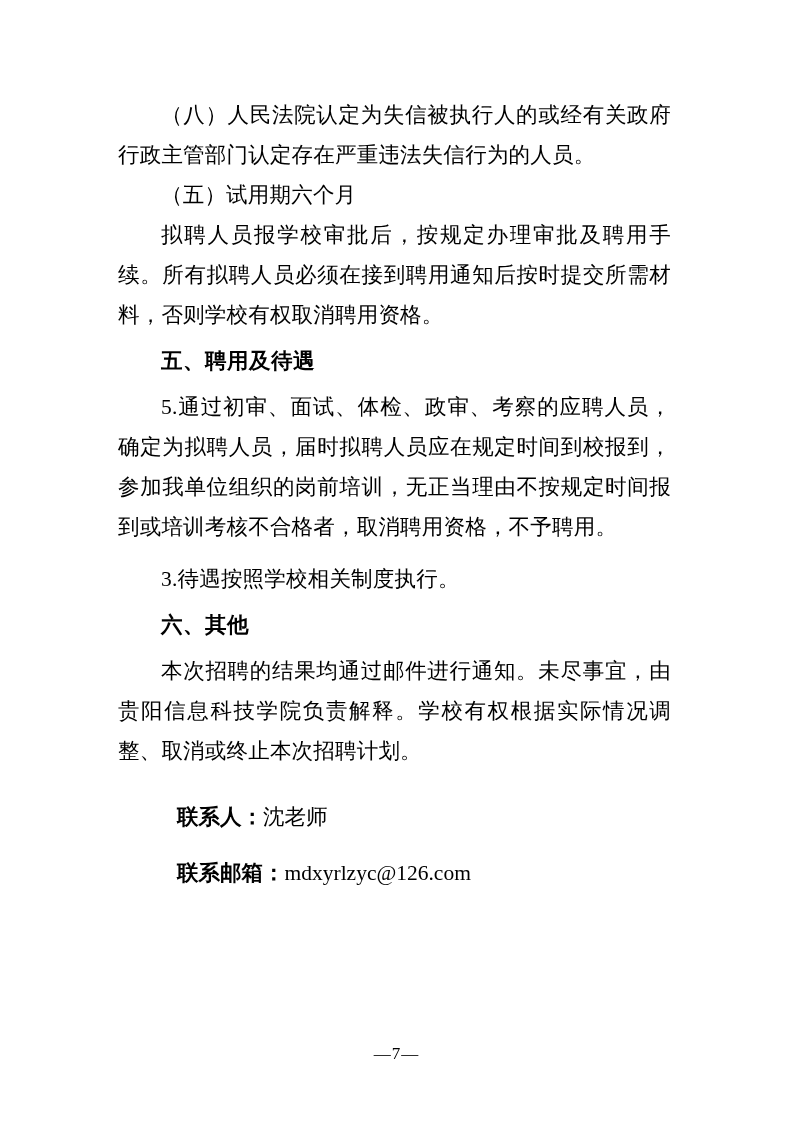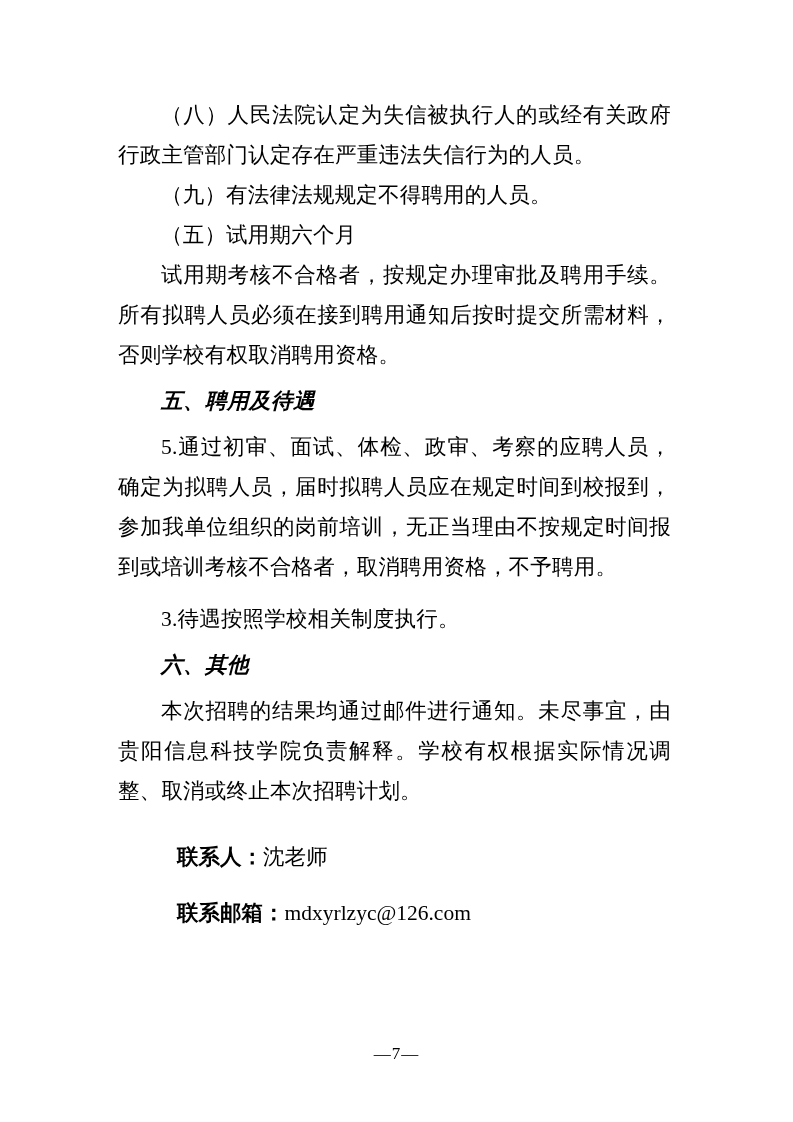--- a/index.html
+++ b/index.html
@@ -32,21 +32,20 @@
     letter-spacing: 0.2px;
     word-break: break-all;
   }
   .heading {
     font-size: 21.5px;
     line-height: 40px;
     text-indent: 2em;
     margin: 0;
     font-weight: bold;
     letter-spacing: 0.5px;
-    font-style: italic;
   }
   .contact {
     font-size: 21.5px;
     line-height: 40px;
     text-indent: 2em;
     margin: 16px;
     text-align: justify;
     word-break: break-all;
   }
   .contact b {
@@ -68,23 +67,22 @@
   .label-bold {
     font-weight: bold;
   }
 </style>
 </head>
 <body>
 
 <div class="page">
 
   <p class="para">（八）人民法院认定为失信被执行人的或经有关政府行政主管部门认定存在严重违法失信行为的人员。</p>
-  <p class="para">（九）有法律法规规定不得聘用的人员。</p>
   <p class="para">（五）试用期六个月</p>
-  <p class="para">试用期考核不合格者，按规定办理审批及聘用手续。所有拟聘人员必须在接到聘用通知后按时提交所需材料，否则学校有权取消聘用资格。</p>
+  <p class="para">拟聘人员报学校审批后，按规定办理审批及聘用手续。所有拟聘人员必须在接到聘用通知后按时提交所需材料，否则学校有权取消聘用资格。</p>
 
   <div class="gap-sm"></div>
   <p class="heading">五、聘用及待遇</p>
   <div class="gap-sm"></div>
 
   <p class="para">5.通过初审、面试、体检、政审、考察的应聘人员，确定为拟聘人员，届时拟聘人员应在规定时间到校报到，参加我单位组织的岗前培训，无正当理由不按规定时间报到或培训考核不合格者，取消聘用资格，不予聘用。</p>
   <div class="gap-sm"></div>
   <div class="gap-sm"></div>
   <p class="para">3.待遇按照学校相关制度执行。</p>
 

